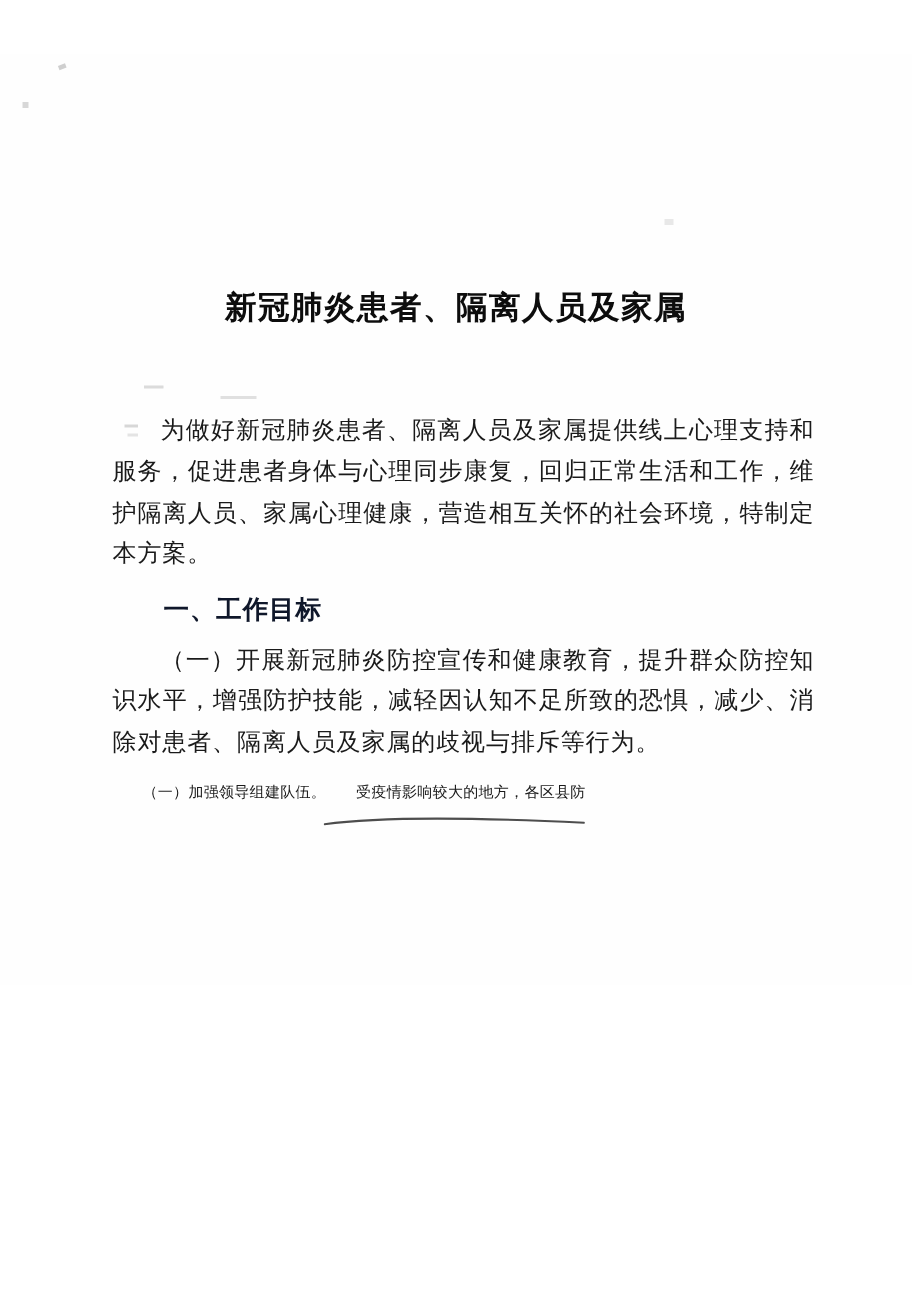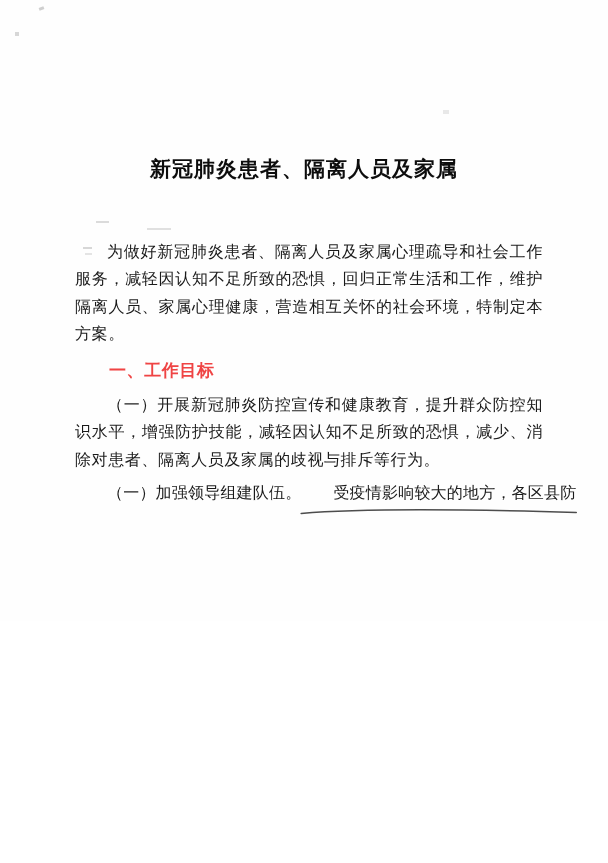--- a/index.html
+++ b/index.html
@@ -8,20 +8,21 @@
     background: #ffffff;
   }
   .page {
     position: relative;
     width: 608px;
     height: 621px;
     background: #fefefe;
     overflow: hidden;
     font-family: "Liberation Serif", "DejaVu Serif", serif;
     color: #1c1c1c;
+    margin-top: 36px;
   }
   
   .doc-title {
     position: absolute;
     top: 152px;
     left: 0;
     right: 0;
     text-align: center;
     font-weight: bold;
     color: #0d0d0d;
@@ -40,30 +41,30 @@
     letter-spacing: 0.6px;
     text-align: justify;
     color: #1a1a1a;
   }
   .doc-body p {
     margin: 0 0 6px 0;
     text-indent: 2em;
   }
   .section-heading {
     font-weight: bold;
-    color: #ef4444;
+    color: #0f172a;
     font-size: 17px;
     margin: 9px 0 7px 0;
     text-indent: 2em;
     letter-spacing: 0.6px;
   }
   .last-line {
     white-space: nowrap;
     letter-spacing: 0.2px;
-    font-size: 16px;
+    font-size: 10px;
   }
   .underline-wrap {
     position: relative;
     display: inline-block;
   }
   .underline-wrap svg {
     position: absolute;
     left: -2px;
     right: -4px;
     bottom: -9px;
@@ -119,21 +120,21 @@
   <div class="artifact a5"></div>
   <div class="artifact a6"></div>
   <div class="artifact a7"></div>
 
   <div class="doc-title">
     <div>新冠肺炎患者、隔离人员及家属</div>
   </div>
 
   <div class="doc-body">
 
-    <p>为做好新冠肺炎患者、隔离人员及家属心理疏导和社会工作服务，减轻因认知不足所致的恐惧，回归正常生活和工作，维护隔离人员、家属心理健康，营造相互关怀的社会环境，特制定本方案。</p>
+    <p>为做好新冠肺炎患者、隔离人员及家属提供线上心理支持和服务，促进患者身体与心理同步康复，回归正常生活和工作，维护隔离人员、家属心理健康，营造相互关怀的社会环境，特制定本方案。</p>
 
     <div class="section-heading">一、工作目标</div>
 
     <p>（一）开展新冠肺炎防控宣传和健康教育，提升群众防控知识水平，增强防护技能，减轻因认知不足所致的恐惧，减少、消除对患者、隔离人员及家属的歧视与排斥等行为。</p>
 
 
     <p class="last-line">
       <span>（一）加强领导组建队伍。</span><span class="underline-wrap"><span>受疫情影响较大的地方，各区县防</span><svg viewBox="0 0 260 10" preserveAspectRatio="none">
             <path d="M2,7.5 C55,2.5 150,3 257,6.5" stroke="#4d4d4d" stroke-width="1.4" fill="none" stroke-linecap="round"></path>
           </svg></span>

